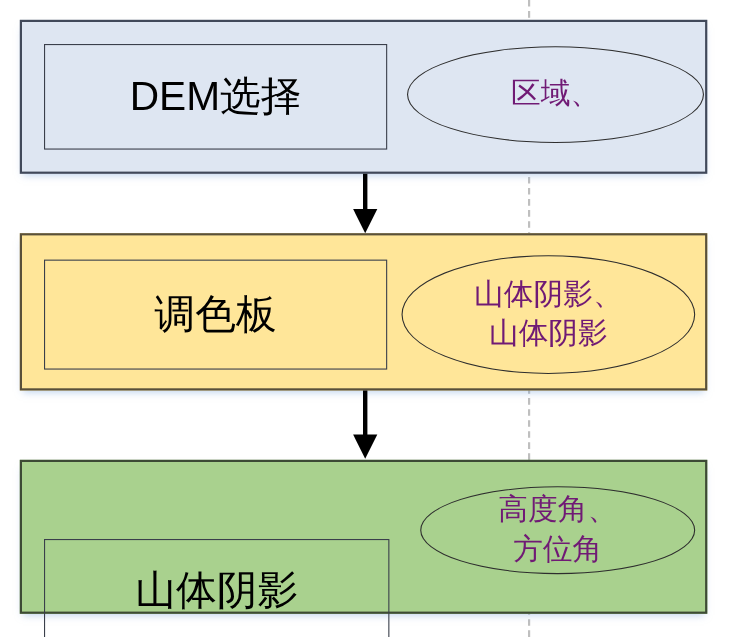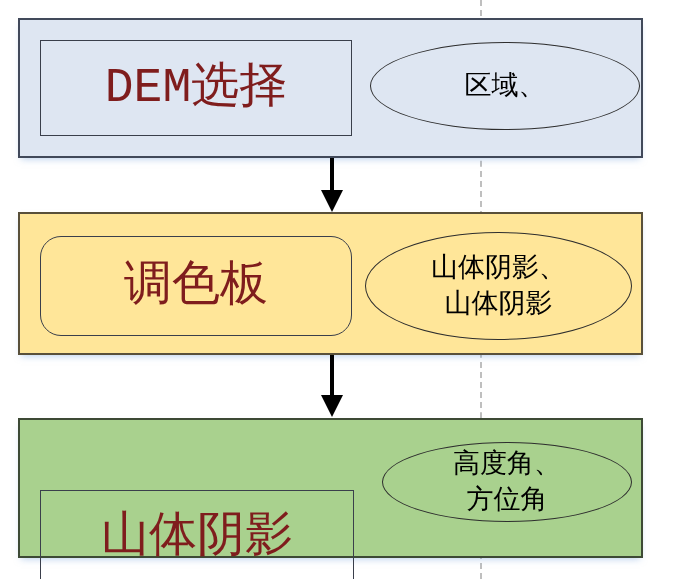--- a/index.html
+++ b/index.html
@@ -44,45 +44,44 @@
   
   .inner-box {
     position: absolute;
     border: 1.6px solid #3a3f4b;
     box-sizing: border-box;
     display: flex;
     align-items: center;
     justify-content: center;
   }
   .inner-label {
-    font-size: 48px;
+    font-size: 37px;
     line-height: 1.05;
-    color: #7f1d1d;
+    color: #000000;
     letter-spacing: 0px;
     white-space: nowrap;
-    font-family: Liberation Mono, monospace;
   }
 
   
   .ellipse {
     position: absolute;
     border: 1.4px solid #2e2e2e;
     border-radius: 50%;
     box-sizing: border-box;
     background: transparent;
   }
   .ellipse-text {
     position: absolute;
     display: flex;
     flex-direction: column;
     align-items: center;
     justify-content: center;
     font-size: 27px;
     line-height: 1.32;
-    color: #000000;
+    color: #701a75;
     white-space: nowrap;
     pointer-events: none;
   }
 
   
   .arrow {
     position: absolute;
     left: 330px;
   }
   .arrow .shaft {
@@ -121,21 +120,21 @@
     </div>
   </div>
 
   <div class="arrow" style="top:158px; height:54px;">
     <div class="shaft" style="height:34px;"></div>
     <div class="head" style="top:32px;"></div>
   </div>
 
   <div class="stage stage-yellow" style="top:212px; height:143px;">
 
-    <div class="inner-box" style="left:20px; top:22px; width:312px; height:100px;border-radius:21px;">
+    <div class="inner-box" style="left:20px; top:22px; width:312px; height:100px;">
       <span class="inner-label">调色板</span>
     </div>
 
     <div class="ellipse" style="left:345px; top:18px; width:267px; height:108px;"></div>
     <div class="ellipse-text" style="left:345px; top:18px; width:267px; height:108px;">
       <span>山体阴影、</span>
       <span>山体阴影</span>
     </div>
   </div>
 

